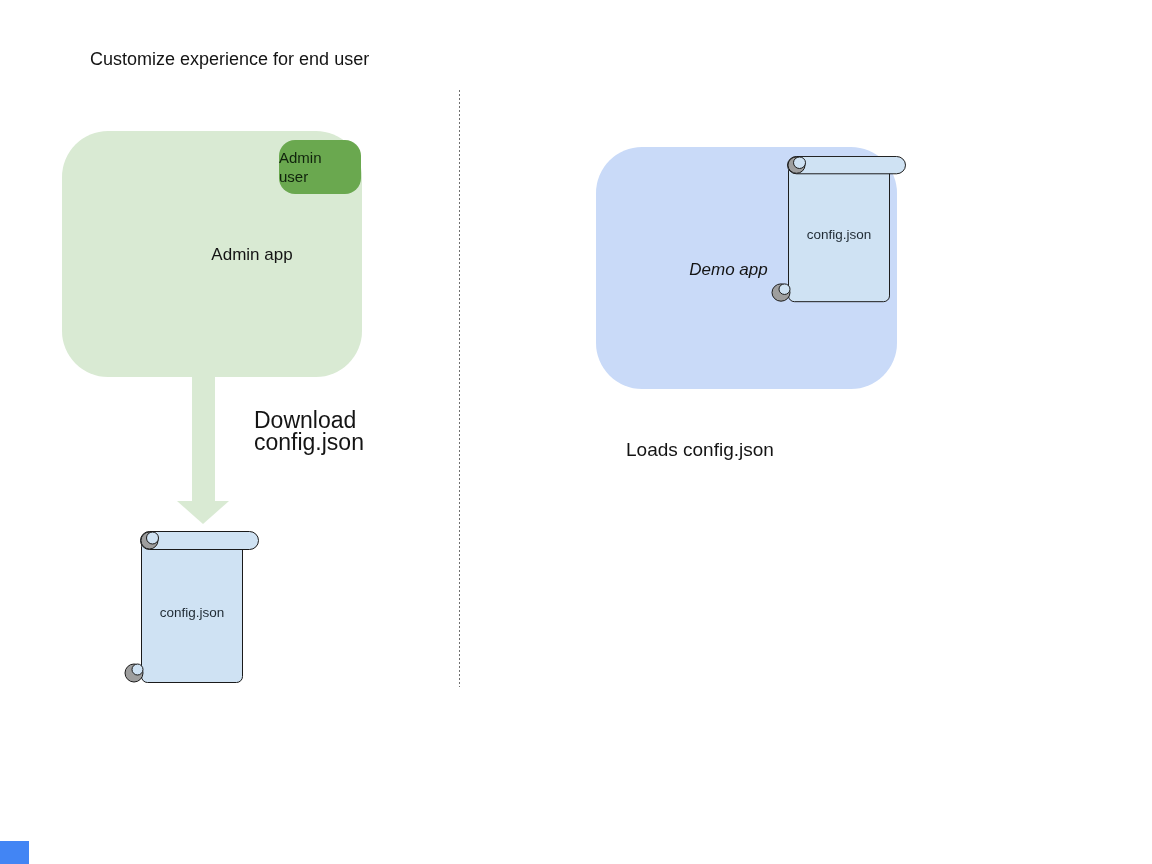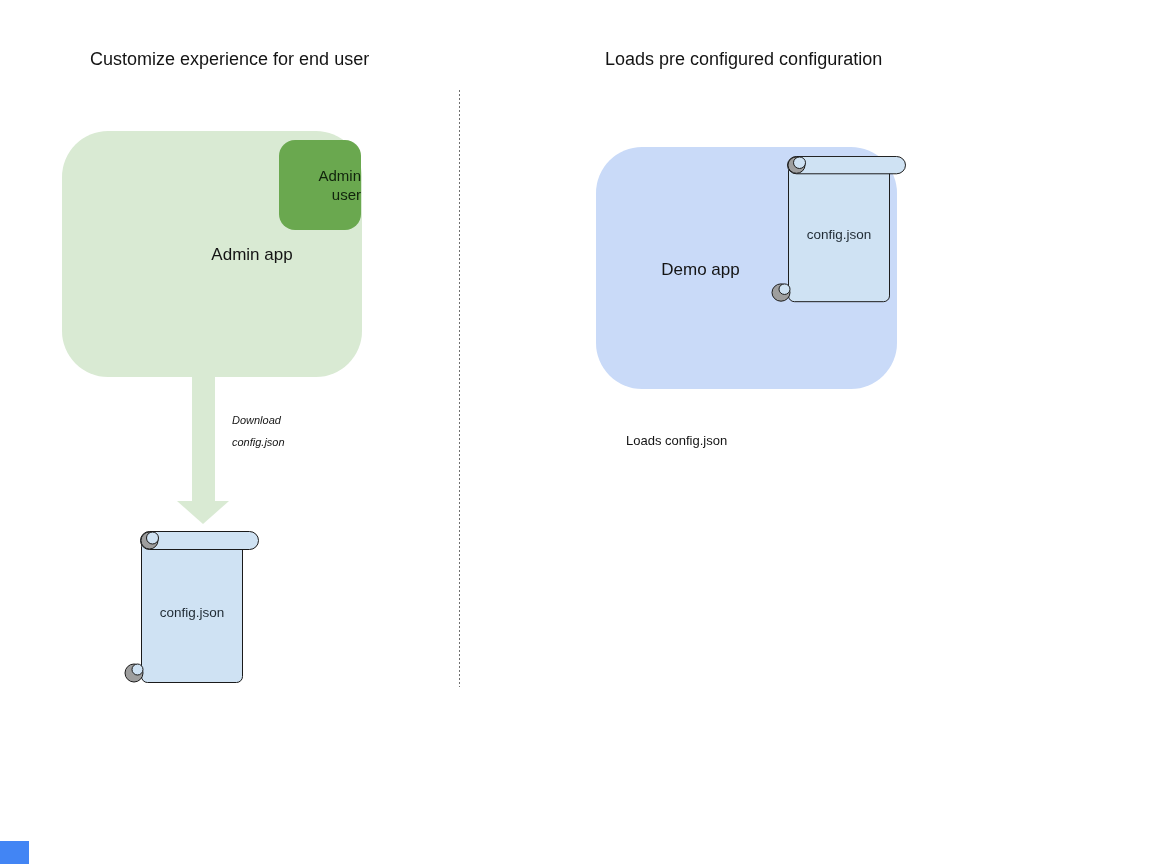--- a/index.html
+++ b/index.html
@@ -5,61 +5,60 @@
   html,body{margin:0;padding:0;background:#fff;}
   .canvas{
     position:relative;width:1152px;height:864px;background:#ffffff;
     font-family:"Liberation Sans", sans-serif;color:#141414;overflow:hidden;
   }
   .abs{position:absolute;}
   .section-title{font-size:18px;line-height:21px;color:#141414;white-space:nowrap;}
   .app-box{border-radius:46px;}
   .admin-app-box{left:62px;top:131px;width:300px;height:246px;background:#d9ead3;}
   .admin-panel-box{
-    left:279px;top:140px;width:82px;height:90px;background:#6aa84f;border-radius:16px;
-    display:flex;flex-direction:column;align-items:flex-end;justify-content:center;
+    left:279px;top:140px;width:82px;height:54px;background:#6aa84f;border-radius:16px;
+    display:flex;flex-direction:column;align-items:flex-start;justify-content:center;
     font-size:15px;line-height:19px;color:#10230c;text-align:center;
   }
   .box-label{font-size:17px;line-height:20px;text-align:center;color:#141414;}
   .admin-app-label{left:62px;top:245px;width:300px;padding-left:40px;}
-  .demo-app-label{left:596px;top:260px;width:209px;}
+  .demo-app-label{left:624px;top:260px;width:209px;font-style:italic;}
   .arrow-tail{left:192px;top:377px;width:23px;height:124px;background:#d9ead3;}
   .arrow-head{
     left:177px;top:501px;width:0;height:0;
     border-left:26.5px solid transparent;border-right:26.5px solid transparent;
     border-top:23px solid #d9ead3;
   }
-  .download-label{left:232px;top:409px;font-size:11px;line-height:22px;font-style:italic;}
+  .download-label{left:254px;top:409px;font-size:23px;line-height:22px;}
   .divider{
     left:459px;top:90px;width:1px;height:597px;
     background-image:repeating-linear-gradient(to bottom,#707070 0 2px,transparent 2px 4px);
   }
   .demo-app-box{left:596px;top:147px;width:301px;height:242px;background:#c9daf8;}
-  .caption{left:626px;top:430px;font-size:13px;line-height:21px;white-space:nowrap;}
+  .caption{left:626px;top:439px;font-size:19px;line-height:21px;white-space:nowrap;}
   .scroll-wrap{position:absolute;}
   .scroll-wrap svg{display:block;width:100%;height:100%;}
   .scroll-fill{fill:#cfe2f3;stroke:#1a1a1a;stroke-width:1;}
   .scroll-gray{fill:#9e9e9e;stroke:#1a1a1a;stroke-width:1;}
   .scroll-label{
     position:absolute;left:18px;width:102px;text-align:center;
     font-size:13.5px;color:#1f2a33;
   }
   .scroll-left{left:123px;top:531px;width:136px;height:156px;}
   .scroll-left .scroll-label{top:74px;}
   .scroll-right{left:770px;top:156px;width:136px;height:150px;}
   .scroll-right .scroll-label{top:71px;}
   .corner-marker{left:0;top:841px;width:29px;height:23px;background:#4285f4;}
 </style>
 </head>
 <body>
 
 <div class="canvas">
 
   <div class="abs section-title" style="left:90px;top:49px;">Customize experience for end user</div>
-  <div class="abs section-title" style="left:605px;top:49px;">Loads pre configured configuration</div>
 
   <div class="abs app-box admin-app-box"></div>
   <div class="abs admin-panel-box">
     <span>Admin</span>
     <span>user</span>
   </div>
   <div class="abs box-label admin-app-label">Admin app</div>
 
   <div class="abs arrow-tail"></div>
   <div class="abs arrow-head"></div>

